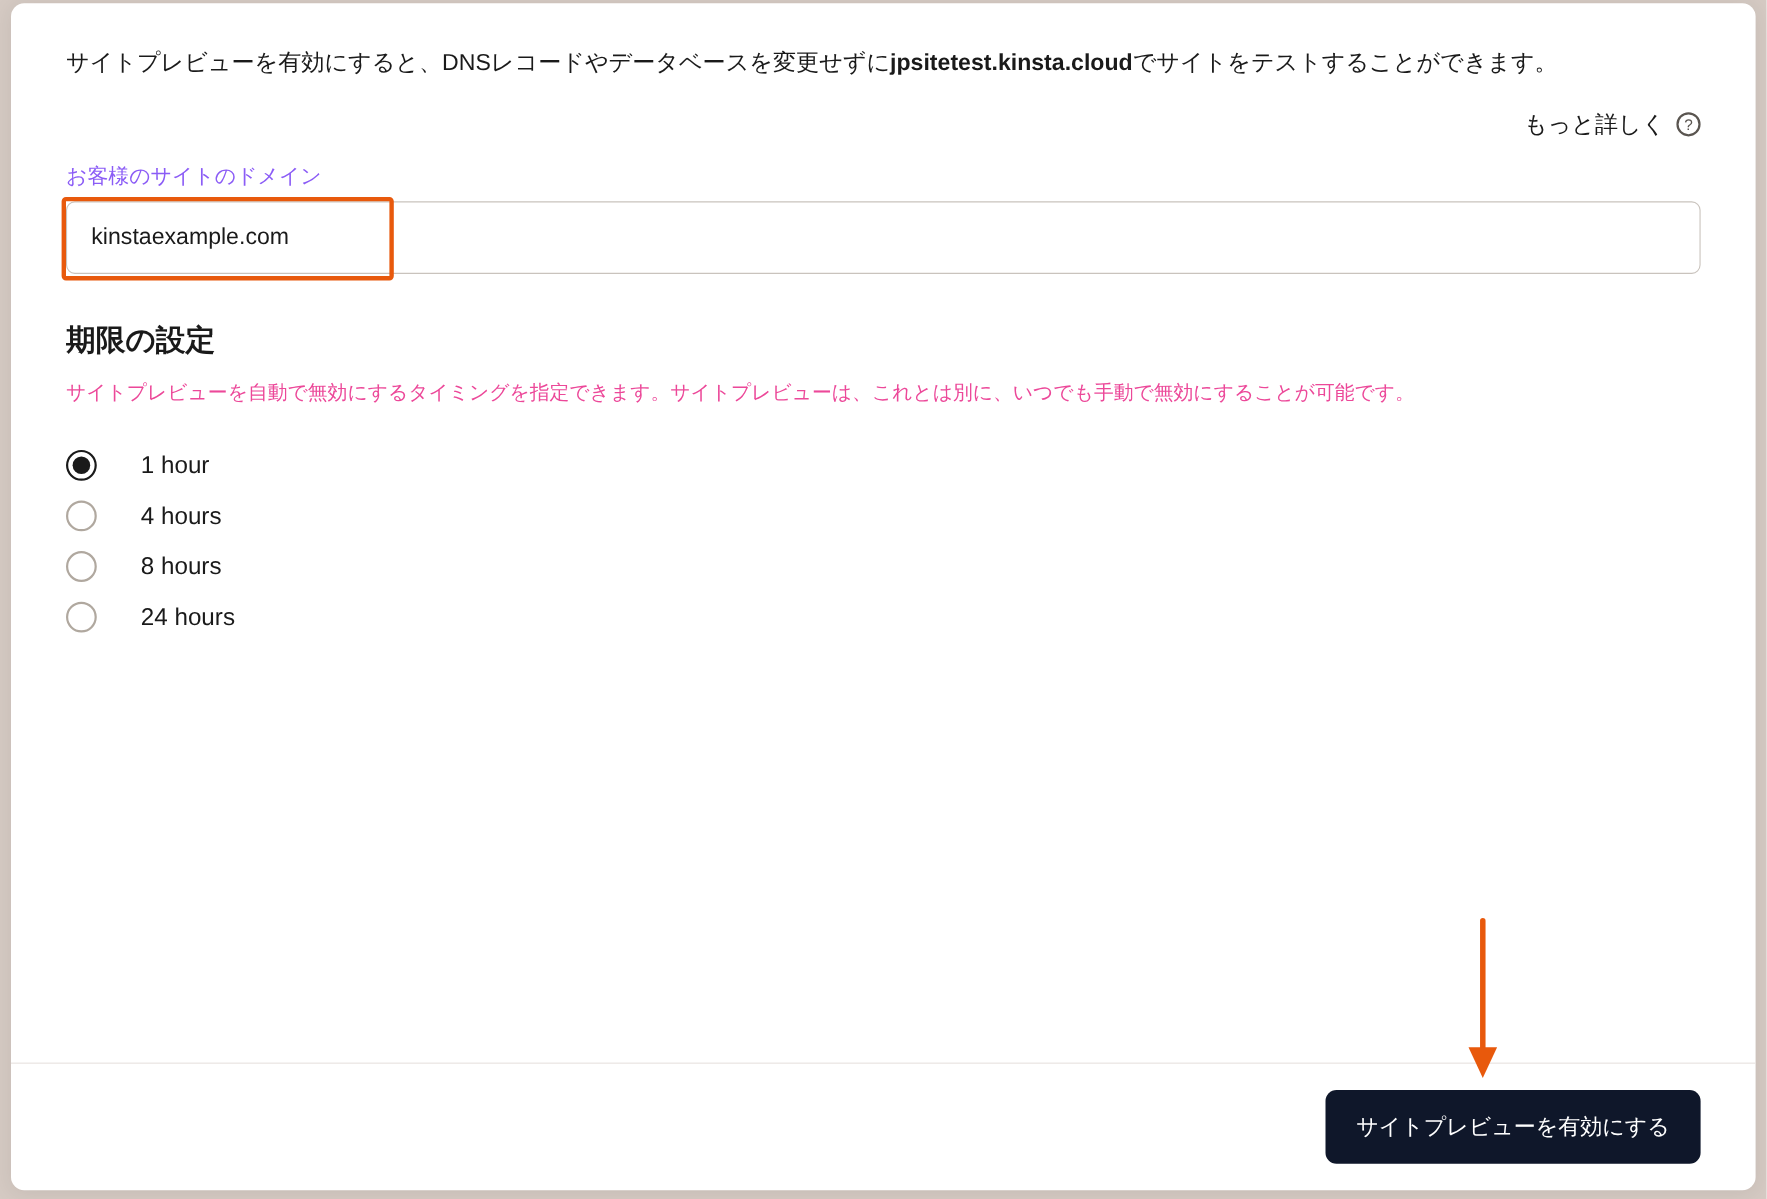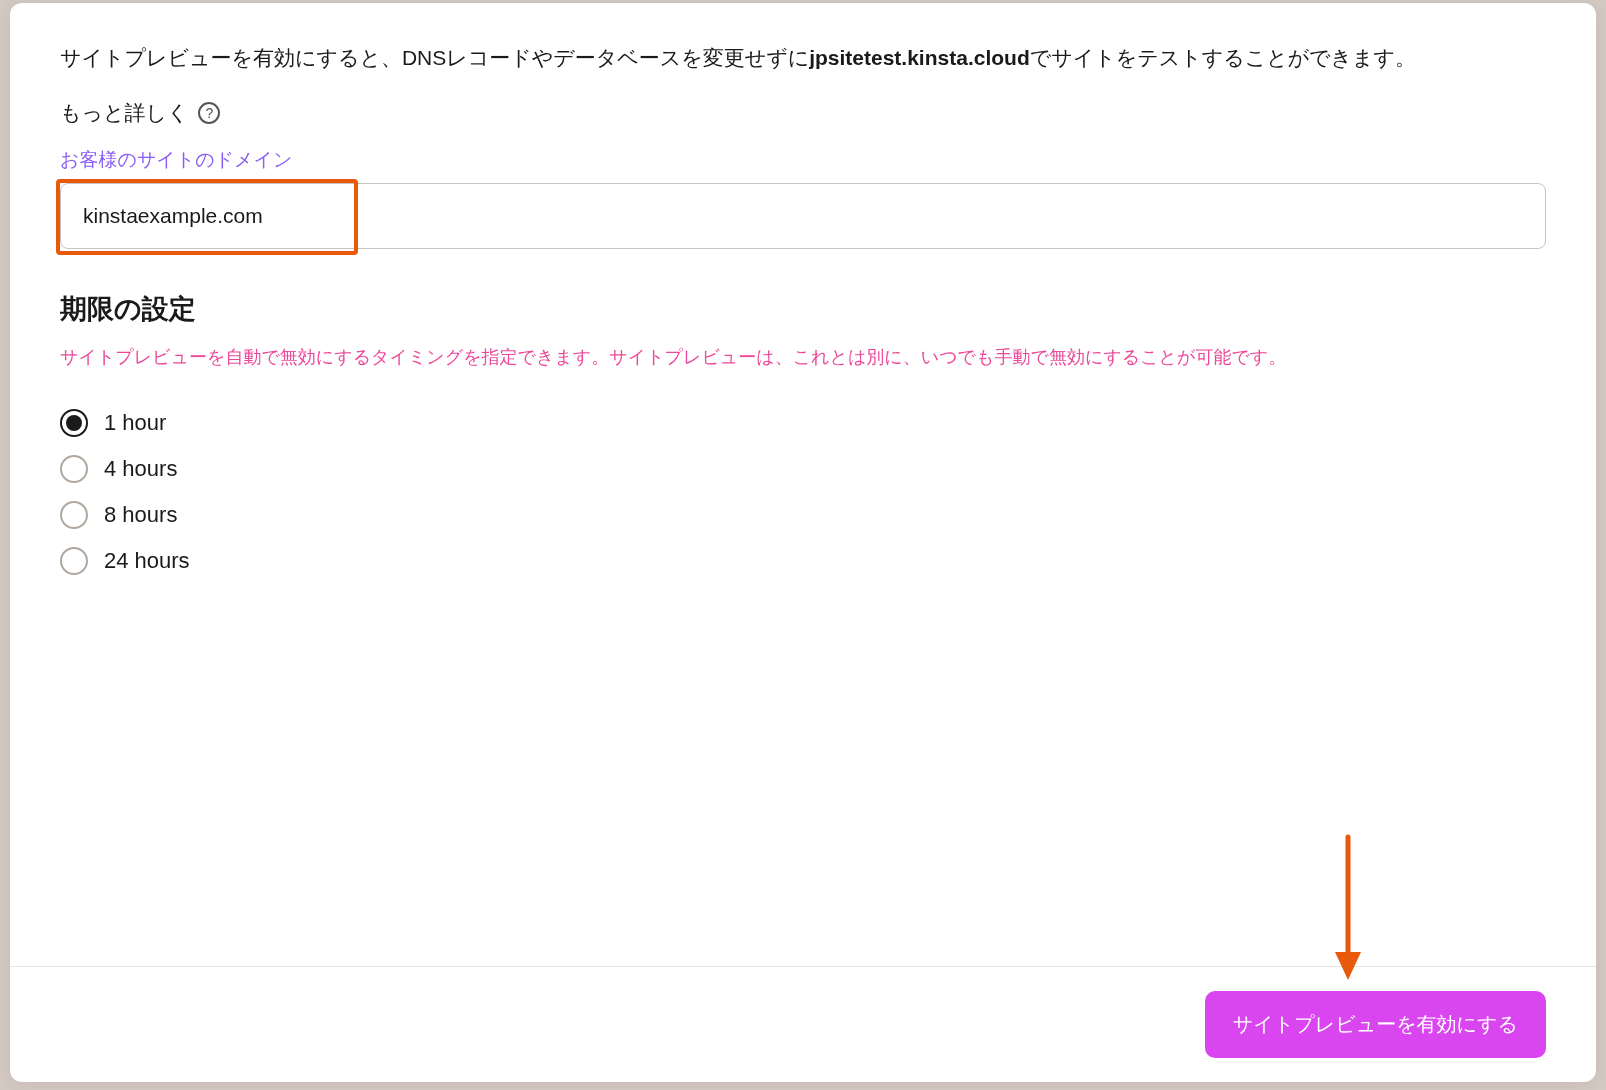--- a/index.html
+++ b/index.html
@@ -61,21 +61,21 @@
     .description {
       font-size: 21px;
       line-height: 1.8;
       color: #1a1a1a;
       margin-bottom: 22px;
     }
     .description .bold {
       font-weight: 700;
     }
     .learn-more-row {
-      text-align: left;
+      text-align: right;
       margin-bottom: 20px;
     }
     .learn-more-link {
       font-size: 21px;
       color: #1a1a1a;
       text-decoration: none;
       display: inline-flex;
       align-items: center;
       gap: 10px;
       cursor: pointer;
@@ -141,21 +141,21 @@
       margin-bottom: 36px;
     }
     .radio-group {
       display: flex;
       flex-direction: column;
       gap: 18px;
     }
     .radio-option {
       display: flex;
       align-items: center;
-      gap: 16px;
+      gap: 40px;
       cursor: pointer;
     }
     .radio-circle {
       width: 28px;
       height: 28px;
       border: 2.5px solid #1a1a1a;
       border-radius: 50%;
       display: flex;
       align-items: center;
       justify-content: center;
@@ -180,21 +180,21 @@
       bottom: 100px;
       pointer-events: none;
     }
     .modal-footer {
       border-top: 1px solid #e7e2de;
       padding: 24px 50px;
       display: flex;
       justify-content: flex-end;
     }
     .enable-btn {
-      background: #d946ef;
+      background: #0f172a;
       color: #ffffff;
       border: none;
       border-radius: 10px;
       padding: 20px 28px;
       font-size: 20px;
       font-weight: 500;
       cursor: pointer;
       font-family: Liberation Serif, serif;
     }
     .bg-text {

